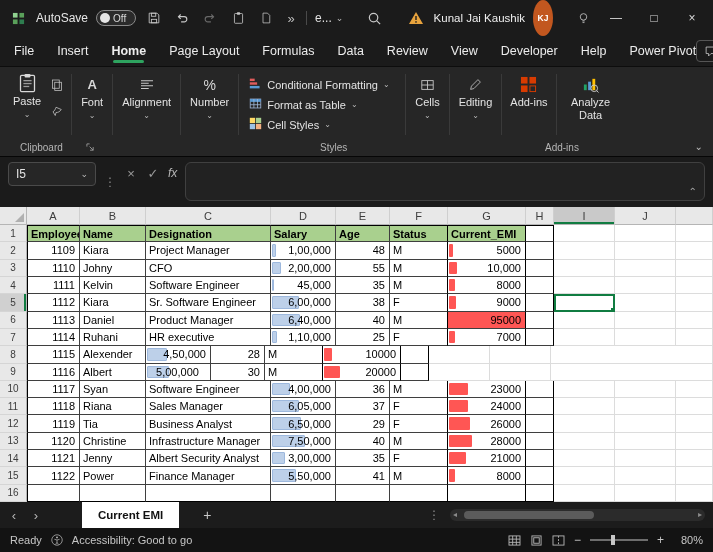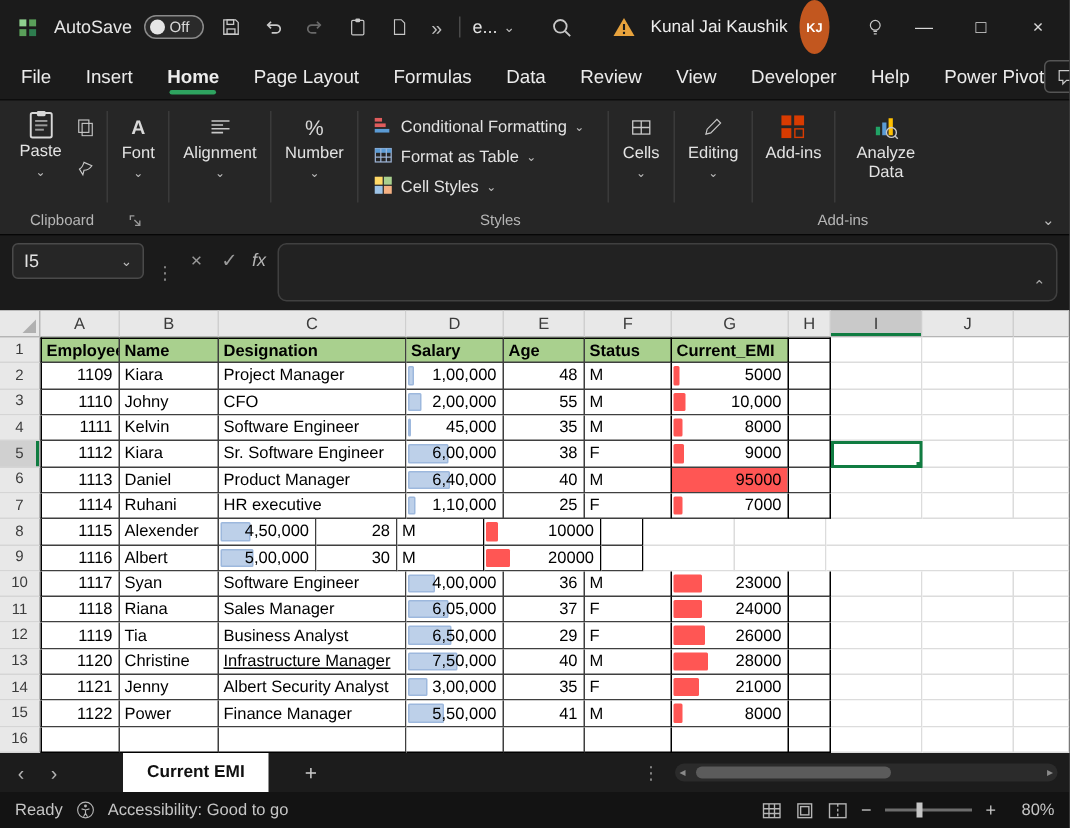--- a/index.html
+++ b/index.html
@@ -562,21 +562,21 @@
           </div>
           <div class="cell t rb" style="width: 28px;"></div>
           <div class="cell" style="width: 61px;"></div>
           <div class="cell" style="width: 61px;"></div>
           <div class="cell" style="width: 37px; flex: 1 1 0%;"></div>
         </div>
         <div class="grow">
           <div class="rowhead">9</div>
           <div class="cell t lb ar" style="width: 53px;">1116</div>
           <div class="cell t" style="width: 66px;">Albert</div>
-          <div class="cell t ar" style="width: 65px;">
+          <div class="cell t ar" style="width: 65px; justify-content: center;">
             <div class="bar salary-bar" style="width: 34.6667%; background: rgb(189, 208, 233);"></div>
             <span class="v">5,00,000</span>
           </div>
           <div class="cell t ar" style="width: 54px;">30</div>
           <div class="cell t rb" style="width: 58px;">M</div>
           <div class="cell t rb ar" style="width: 78px;">
             <div class="bar emi-bar" style="width: 21.0526%; background: rgb(255, 86, 84);"></div>
             <span class="v">20000</span>
           </div>
           <div class="cell t rb" style="width: 28px;"></div>
@@ -641,21 +641,21 @@
           </div>
           <div class="cell t rb" style="width: 28px;"></div>
           <div class="cell" style="width: 61px;"></div>
           <div class="cell" style="width: 61px;"></div>
           <div class="cell" style="width: 37px; flex: 1 1 0%;"></div>
         </div>
         <div class="grow">
           <div class="rowhead">13</div>
           <div class="cell t lb ar" style="width: 53px;">1120</div>
           <div class="cell t" style="width: 66px;">Christine</div>
-          <div class="cell t" style="width: 125px; text-decoration: underline;">Infrastructure Manager</div>
+          <div class="cell t" style="width: 125px;">Infrastructure Manager</div>
           <div class="cell t ar" style="width: 65px;">
             <div class="bar salary-bar" style="width: 52%; background: rgb(189, 208, 233);"></div>
             <span class="v">7,50,000</span>
           </div>
           <div class="cell t ar" style="width: 54px;">40</div>
           <div class="cell t rb" style="width: 58px;">M</div>
           <div class="cell t rb ar" style="width: 78px;">
             <div class="bar emi-bar" style="width: 29.4737%; background: rgb(255, 86, 84);"></div>
             <span class="v">28000</span>
           </div>

